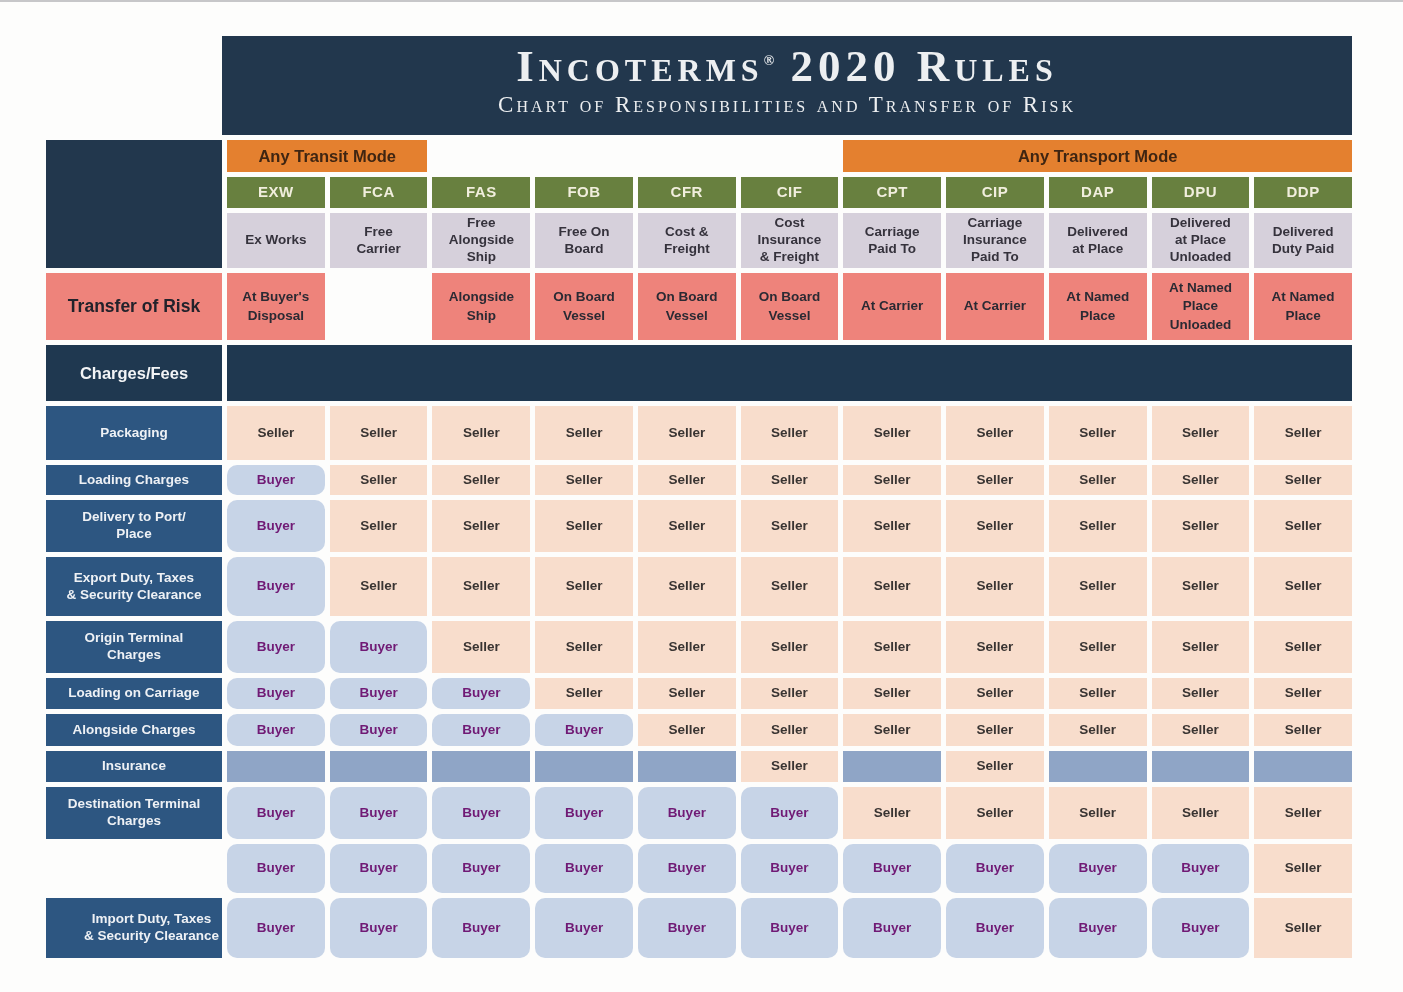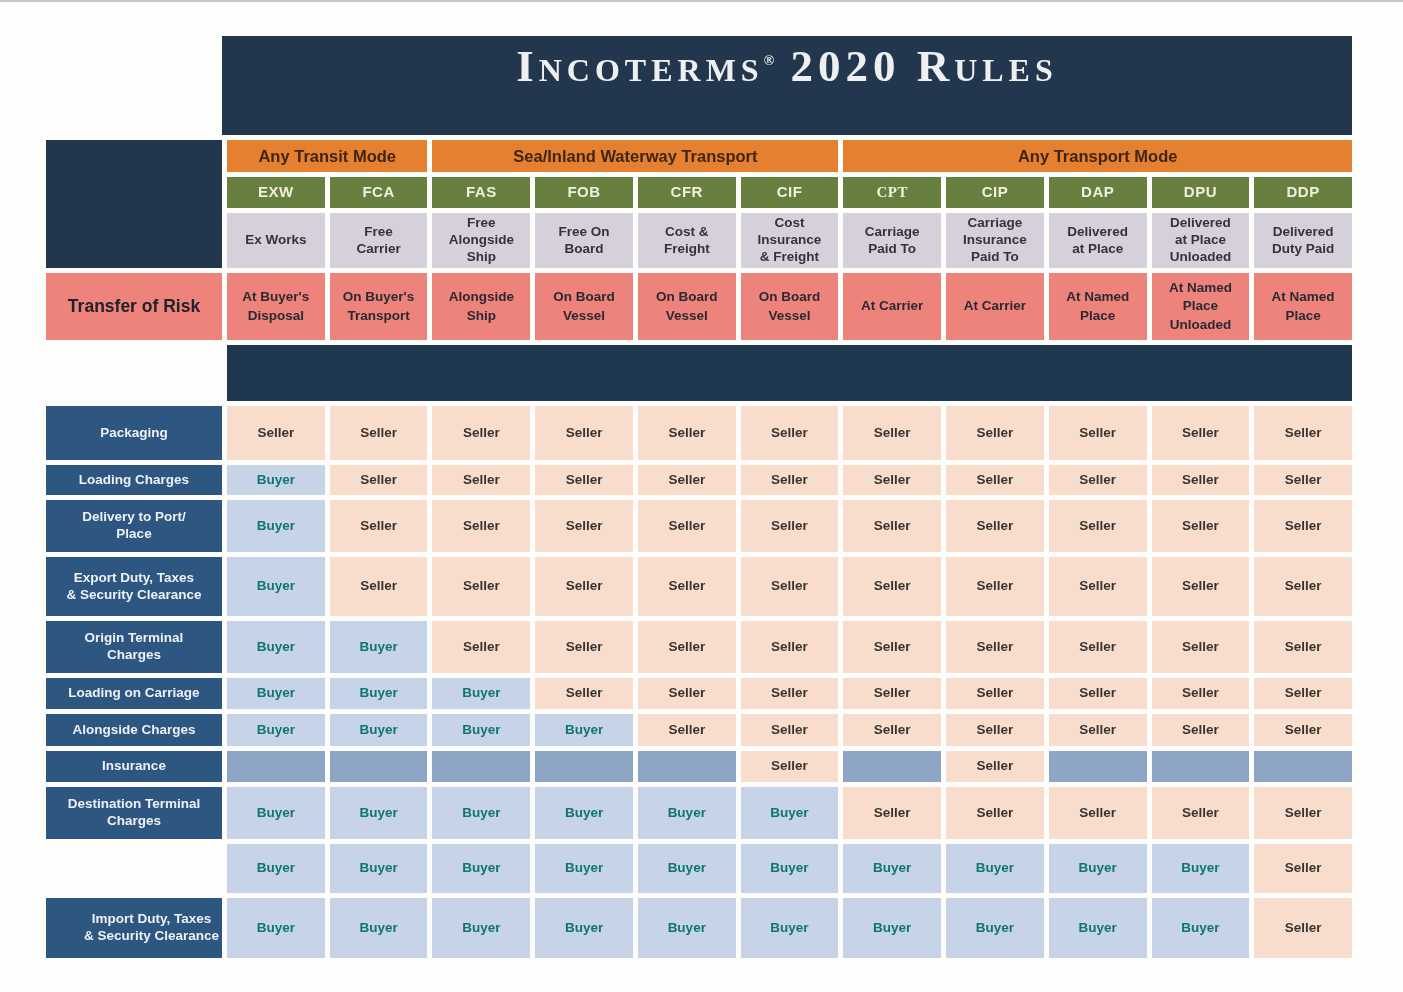--- a/index.html
+++ b/index.html
@@ -38,95 +38,94 @@
   .corner{background:#22374d;}
   .group{background:#e4802f;color:#3f2512;font-size:16.5px;}
   .code{background:#68803f;color:#f1eedd;font-size:15px;letter-spacing:.5px;}
   .name{background:#d6d0db;color:#35323c;font-size:13.5px;}
   .risklabel{background:#ee837b;color:#22222b;font-size:17.5px;}
   .risk{background:#ee837b;color:#2b2a33;font-size:13.5px;line-height:1.35;}
   .chargeslabel{background:#1f3850;color:#f2f4f6;font-size:16.5px;}
   .band{background:#1f3850;}
   .rowlabel{background:#2d5681;color:#eef1f5;font-size:13.5px;}
   .seller{background:#f8ddcc;color:#393432;font-size:13.5px;}
-  .buyer{background:#c7d4e7;color:#0f766e;font-size:13.5px;}
+  .buyer{background:#c7d4e7;color:#701a75;font-size:13.5px;border-radius:10px;}
   .blank{background:#8fa5c6;}
 </style>
 </head>
 <body>
 
 <div class="scan-top"></div>
 
 <header class="banner">
   <h1><span>Incoterms</span><sup>®</sup> <span>2020 Rules</span></h1>
+  <p class="subtitle">Chart of Responsibilities and Transfer of Risk</p>
 </header>
 
 <div class="grid" id="grid">
     <div class="c corner" style="grid-area: 1 / 1 / span 3;"></div>
     <div class="c group" style="grid-area: 1 / 2 / auto / span 2;">Any Transit Mode</div>
-    <div class="c group" style="grid-area: 1 / 4 / auto / span 4;">Sea/Inland Waterway Transport</div>
     <div class="c group" style="grid-area: 1 / 8 / auto / span 5;">Any Transport Mode</div>
     <div class="c code" style="grid-area: 2 / 2;">EXW</div>
     <div class="c name pre" style="grid-area: 3 / 2;">Ex Works</div>
     <div class="c code" style="grid-area: 2 / 3;">FCA</div>
     <div class="c name pre" style="grid-area: 3 / 3;">Free
 Carrier</div>
     <div class="c code" style="grid-area: 2 / 4;">FAS</div>
     <div class="c name pre" style="grid-area: 3 / 4;">Free
 Alongside
 Ship</div>
     <div class="c code" style="grid-area: 2 / 5;">FOB</div>
     <div class="c name pre" style="grid-area: 3 / 5;">Free On
 Board</div>
     <div class="c code" style="grid-area: 2 / 6;">CFR</div>
     <div class="c name pre" style="grid-area: 3 / 6;">Cost &amp;
 Freight</div>
     <div class="c code" style="grid-area: 2 / 7;">CIF</div>
     <div class="c name pre" style="grid-area: 3 / 7;">Cost
 Insurance
 &amp; Freight</div>
-    <div class="c code" style="grid-area: 2 / 8; font-family: Liberation Serif, serif;">CPT</div>
+    <div class="c code" style="grid-area: 2 / 8;">CPT</div>
     <div class="c name pre" style="grid-area: 3 / 8;">Carriage
 Paid To</div>
     <div class="c code" style="grid-area: 2 / 9;">CIP</div>
     <div class="c name pre" style="grid-area: 3 / 9;">Carriage
 Insurance
 Paid To</div>
     <div class="c code" style="grid-area: 2 / 10;">DAP</div>
     <div class="c name pre" style="grid-area: 3 / 10;">Delivered
 at Place</div>
     <div class="c code" style="grid-area: 2 / 11; text-align: right;">DPU</div>
     <div class="c name pre" style="grid-area: 3 / 11;">Delivered
 at Place
 Unloaded</div>
     <div class="c code" style="grid-area: 2 / 12;">DDP</div>
     <div class="c name pre" style="grid-area: 3 / 12;">Delivered
 Duty Paid</div>
     <div class="c risk pre" style="grid-area: 4 / 2;">At Buyer's
 Disposal</div>
     <div class="c risklabel" style="grid-area: 4 / 1;">Transfer of Risk</div>
-    <div class="c risk pre" style="grid-area: 4 / 3;">On Buyer's
-Transport</div>
     <div class="c risk pre" style="grid-area: 4 / 4;">Alongside
 Ship</div>
     <div class="c risk pre" style="grid-area: 4 / 5;">On Board
 Vessel</div>
     <div class="c risk pre" style="grid-area: 4 / 6;">On Board
 Vessel</div>
     <div class="c risk pre" style="grid-area: 4 / 7;">On Board
 Vessel</div>
     <div class="c risk pre" style="grid-area: 4 / 8;">At Carrier</div>
     <div class="c risk pre" style="grid-area: 4 / 9;">At Carrier</div>
     <div class="c risk pre" style="grid-area: 4 / 10;">At Named
 Place</div>
     <div class="c risk pre" style="grid-area: 4 / 11;">At Named
 Place
 Unloaded</div>
     <div class="c risk pre" style="grid-area: 4 / 12;">At Named
 Place</div>
+    <div class="c chargeslabel" style="grid-area: 5 / 1;">Charges/Fees</div>
     <div class="c band" style="grid-area: 5 / 2 / auto / span 11;"></div>
     <div class="c rowlabel pre" style="grid-area: 6 / 1;">Packaging</div>
     <div class="c seller" style="grid-area: 6 / 2;">Seller</div>
     <div class="c seller" style="grid-area: 6 / 3;">Seller</div>
     <div class="c seller" style="grid-area: 6 / 4;">Seller</div>
     <div class="c seller" style="grid-area: 6 / 5;">Seller</div>
     <div class="c seller" style="grid-area: 6 / 6;">Seller</div>
     <div class="c seller" style="grid-area: 6 / 7;">Seller</div>
     <div class="c seller" style="grid-area: 6 / 8;">Seller</div>
     <div class="c seller" style="grid-area: 6 / 9;">Seller</div>

